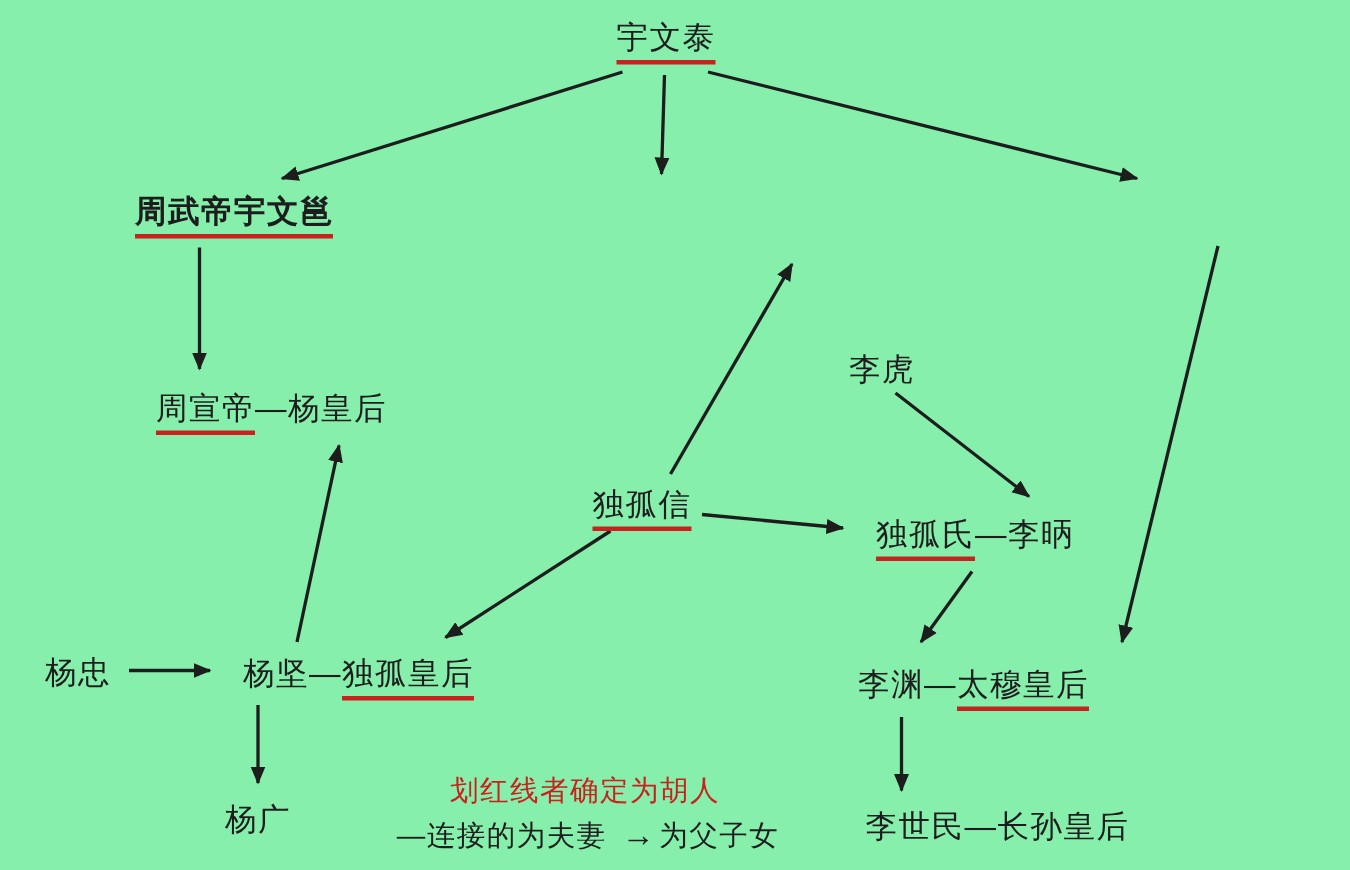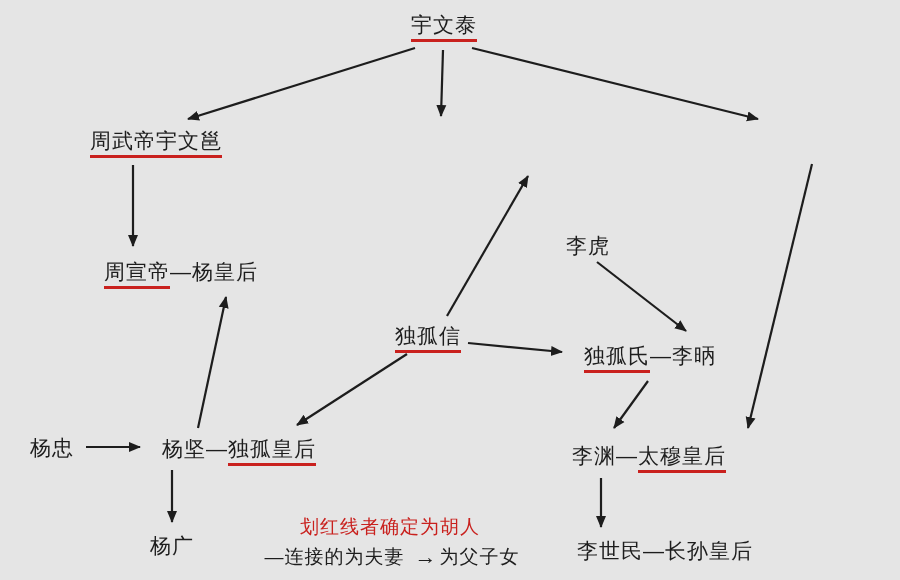--- a/index.html
+++ b/index.html
@@ -4,21 +4,21 @@
 <style>
   html, body {
     margin: 0;
     padding: 0;
     background: #ffffff;
   }
   #canvas {
     position: relative;
     width: 900px;
     height: 580px;
-    background: #e5e5e5;
+    background: #86efac;
     overflow: hidden;
     font-family: "Liberation Sans", "DejaVu Sans", sans-serif;
   }
   #arrow-layer {
     position: absolute;
     left: 0;
     top: 0;
     width: 900px;
     height: 580px;
     pointer-events: none;
@@ -82,21 +82,21 @@
     <line x1="86" y1="447" x2="140" y2="447" stroke="#1d1d1d" stroke-width="2.2" marker-end="url(#ah)"></line>
     <line x1="198" y1="428" x2="226" y2="297" stroke="#1d1d1d" stroke-width="2.2" marker-end="url(#ah)"></line>
     <line x1="172" y1="470" x2="172" y2="522" stroke="#1d1d1d" stroke-width="2.2" marker-end="url(#ah)"></line>
     <line x1="601" y1="478" x2="601" y2="527" stroke="#1d1d1d" stroke-width="2.2" marker-end="url(#ah)"></line>
   </svg>
 
   <div class="node" style="left:444px; top:25px;">
     <span class="hu">宇文泰</span>
   </div>
 
-  <div class="node" style="left:156px; top:141px;">
+  <div class="node" style="left:156px; top:141px;font-weight:bold;">
     <span class="hu">周武帝宇文邕</span>
   </div>
 
 
 
   <div class="node" style="left:181px; top:272px;">
     <span class="hu">周宣帝</span><span>—杨皇后</span>
   </div>
 
   <div class="node" style="left:588px; top:246px;">

